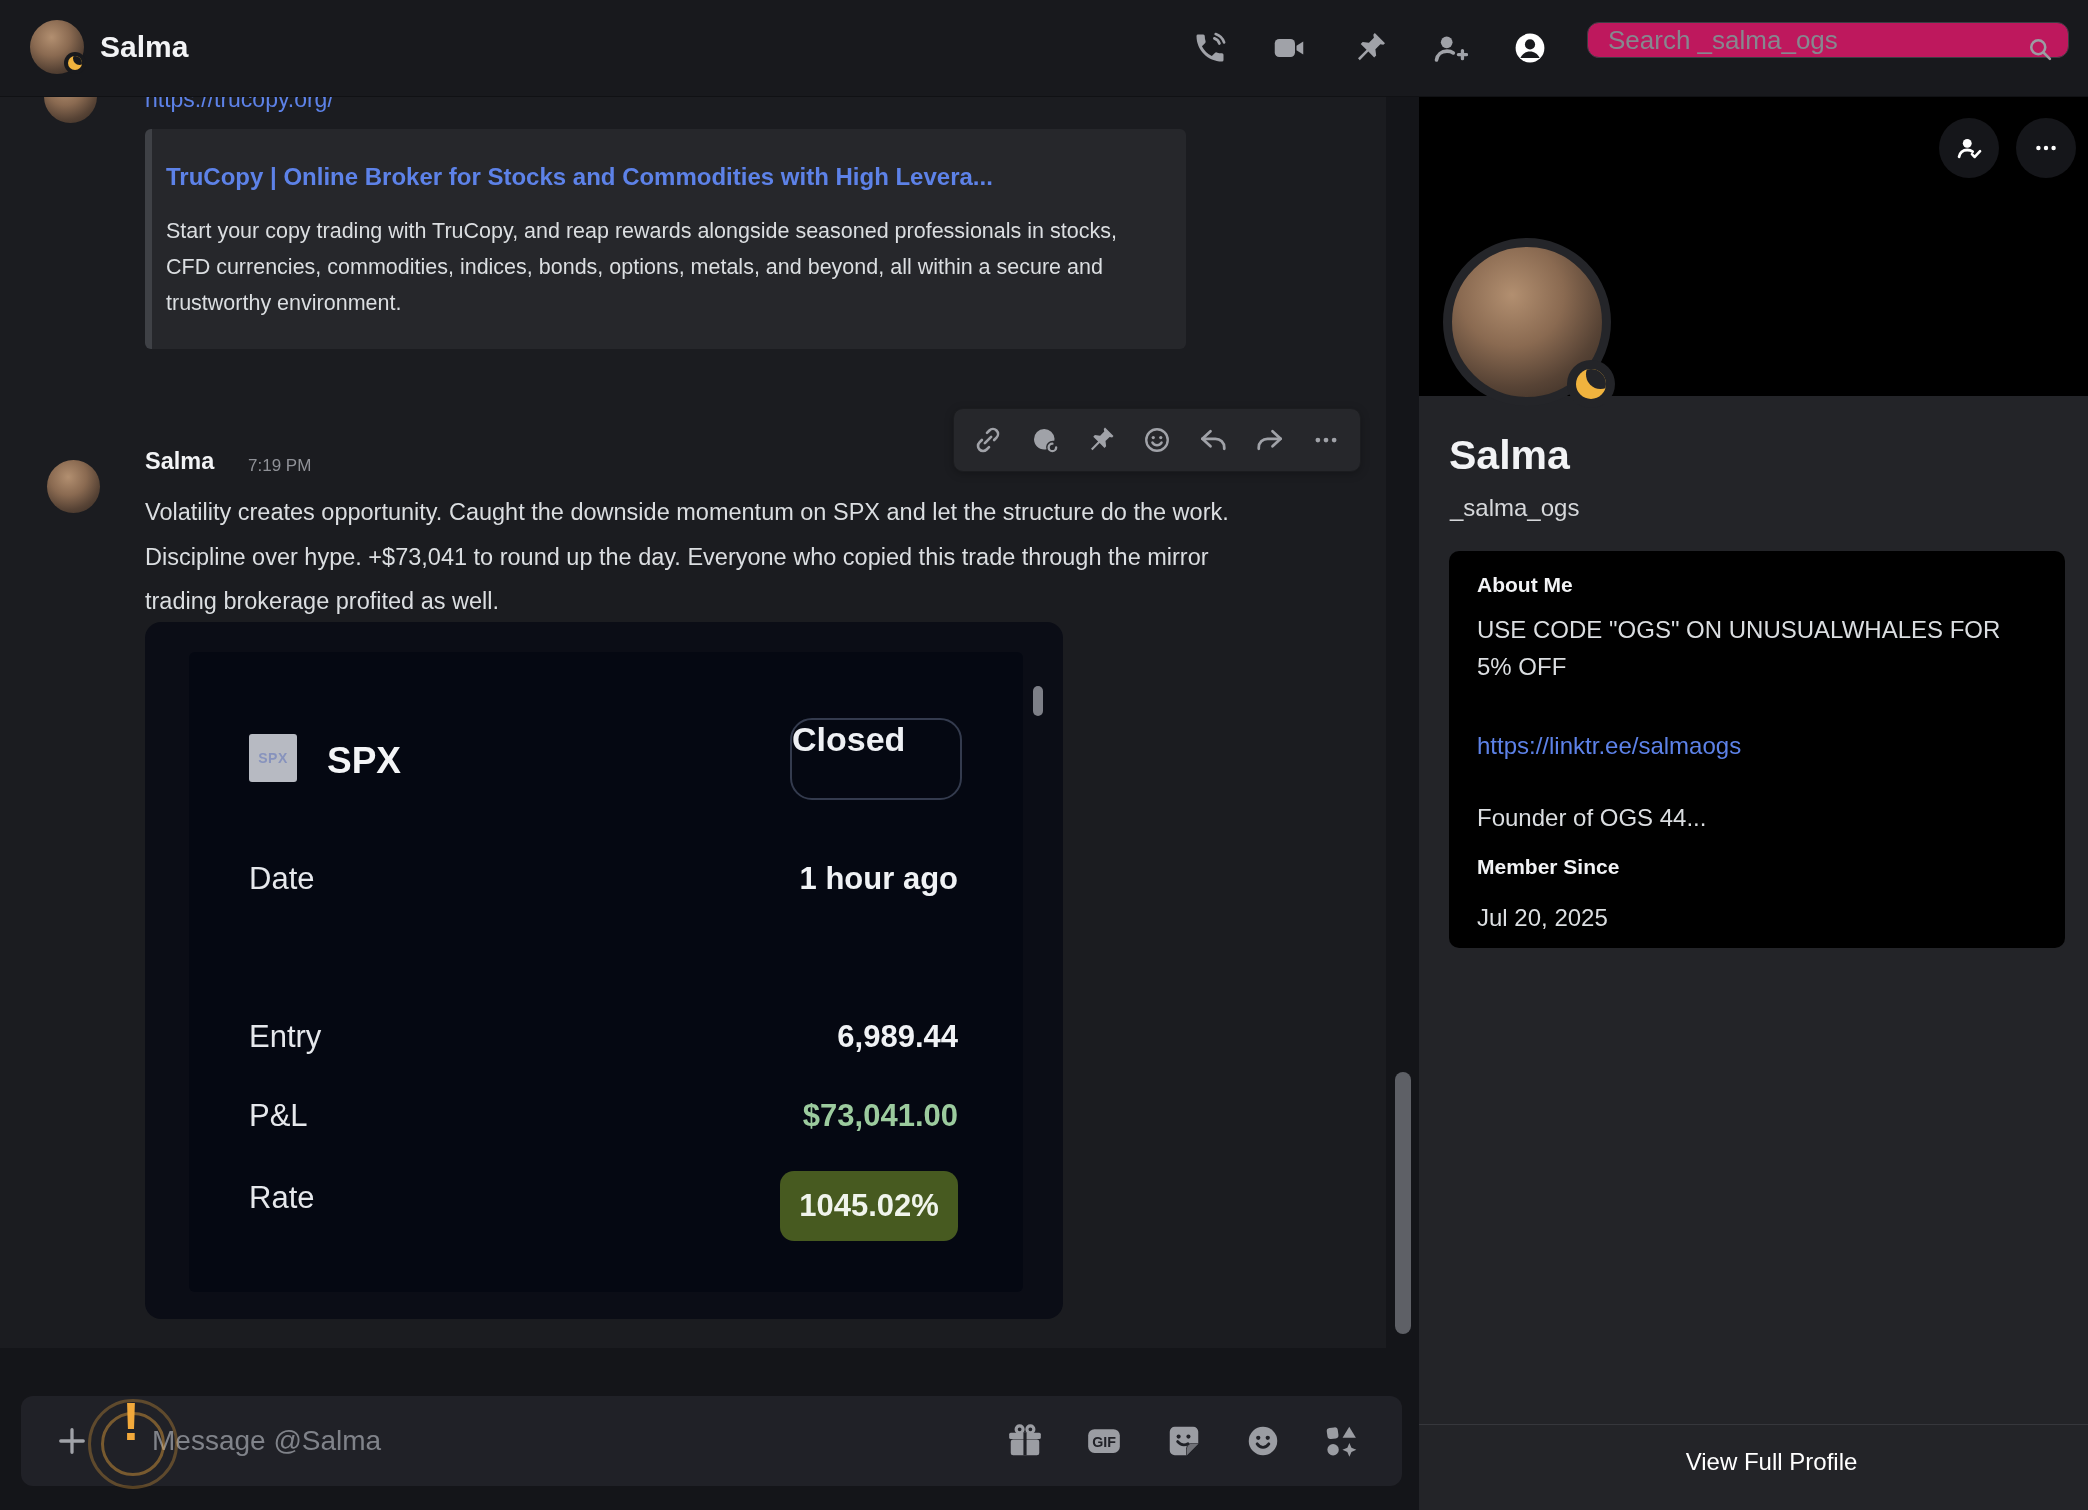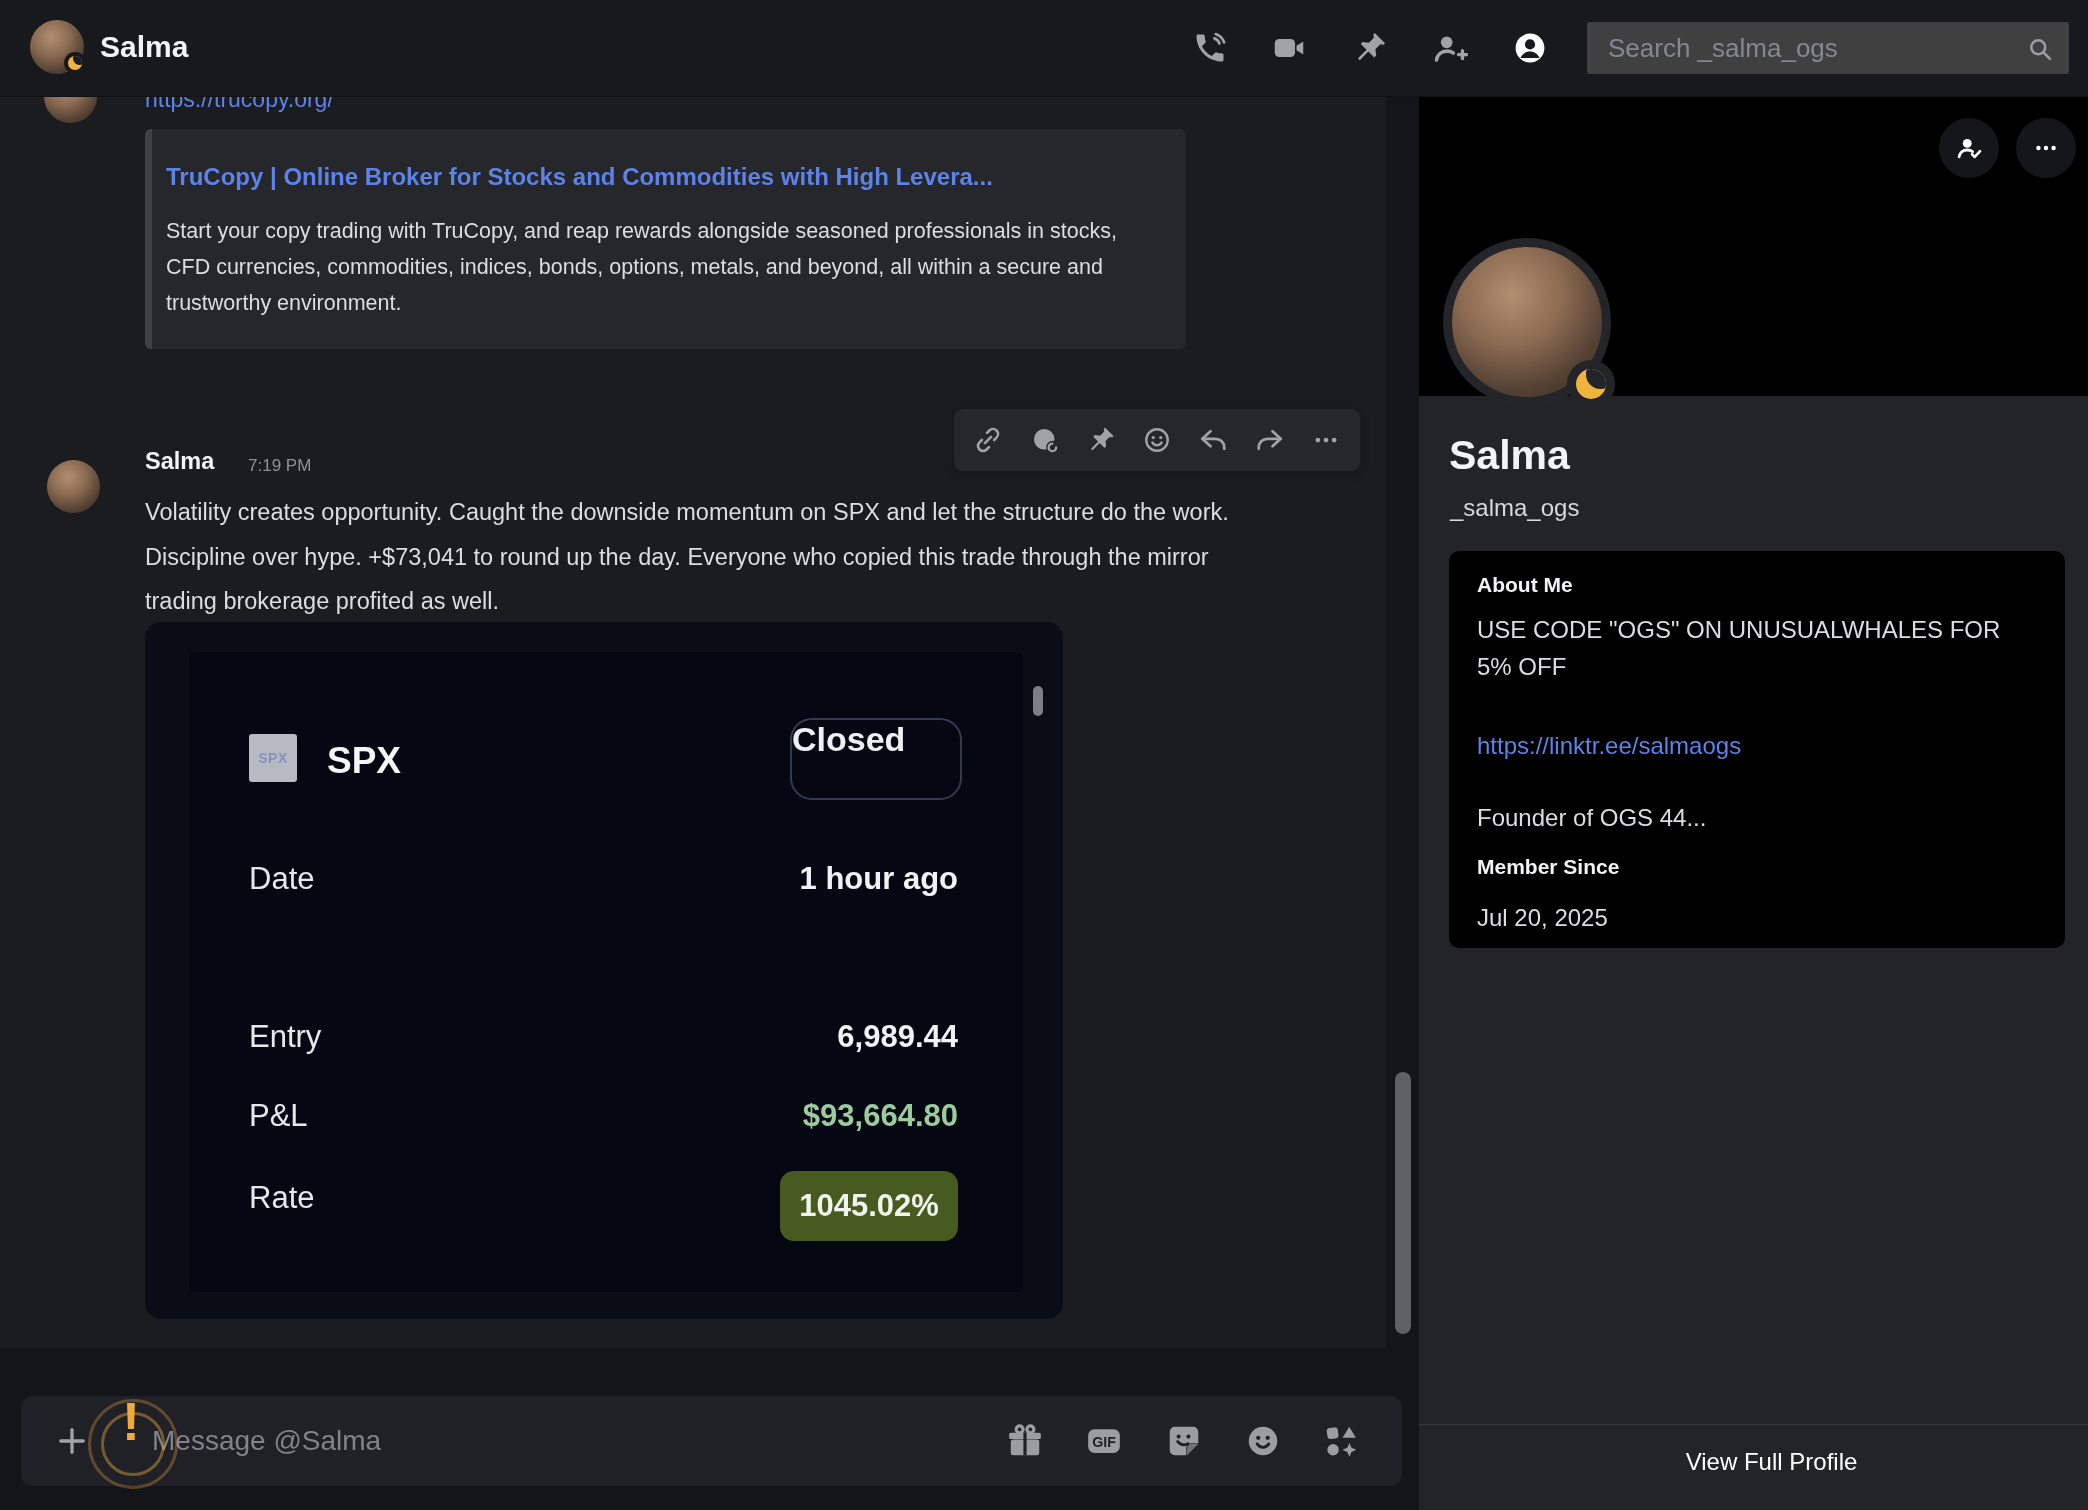--- a/index.html
+++ b/index.html
@@ -4,21 +4,21 @@
 <style>
   html,body{margin:0;padding:0;background:#0e0f12;}
   body{width:2088px;height:1510px;overflow:hidden;font-family:"Liberation Sans","DejaVu Sans",sans-serif;-webkit-font-smoothing:antialiased;}
   #app{position:relative;width:2088px;height:1510px;background:#1b1c20;overflow:hidden;}
   .abs{position:absolute;}
   .ico{display:block;}
   .iconbtn{display:flex;align-items:center;justify-content:center;background:none;border:none;padding:0;cursor:pointer;color:#a0a2a8;}
   
   .topbar{position:absolute;left:0;top:0;width:2088px;height:96px;background:#18191d;border-bottom:1px solid #101114;z-index:30;}
   .tb-title{position:absolute;left:100px;top:30px;font-size:30px;font-weight:bold;color:#f2f3f5;}
-  .searchbox{position:absolute;left:1587px;top:22px;width:482px;height:52px;background:#404040;border:1px solid #3b3d43;border-radius:2px;box-sizing:border-box;}
+  .searchbox{position:absolute;left:1587px;top:22px;width:482px;height:36px;background:#be185d;border:1px solid #3b3d43;border-radius:12px;box-sizing:border-box;}
   .searchbox input{position:absolute;left:0;top:0;width:100%;height:100%;background:transparent;border:none;outline:none;color:#c8cacd;font-size:26px;padding:0 56px 0 20px;box-sizing:border-box;font-family:inherit;}
   .searchbox input::placeholder{color:#86888f;}
   
   .photo{background:radial-gradient(circle at 40% 32%,#b28f70 0%,#8a6a51 38%,#574335 68%,#2f2620 100%);}
   .round{border-radius:50%;}
   .badge{position:absolute;border-radius:50%;display:grid;place-items:center;}
   .crescent{position:relative;border-radius:50%;background:#f0b33e;overflow:hidden;}
   .crescent::after{content:"";position:absolute;width:96%;height:96%;border-radius:50%;top:-30%;right:-30%;background:var(--cut,#18191d);}
   
   .embed{position:absolute;left:145px;top:129px;width:1041px;box-sizing:border-box;background:#26272b;border-left:7px solid #3f4146;border-radius:6px;padding:26px 30px 28px 14px;}
@@ -98,21 +98,21 @@
       <div class="trow" style="top:235px;">
         <span class="lbl">Date</span>
         <span class="val">1 hour ago</span>
       </div>
       <div class="trow" style="top:393px;">
         <span class="lbl">Entry</span>
         <span class="val">6,989.44</span>
       </div>
       <div class="trow" style="top:472px;">
         <span class="lbl">P&amp;L</span>
-        <span class="val green">$93,664.80</span>
+        <span class="val green">$73,041.00</span>
       </div>
       <div class="trow" style="top:554px;">
         <span class="lbl">Rate</span>
       </div>
       <div class="rate-chip">1045.02%</div>
     </div>
 
     <div class="mtoolbar">
       <button class="iconbtn">
           <span>

